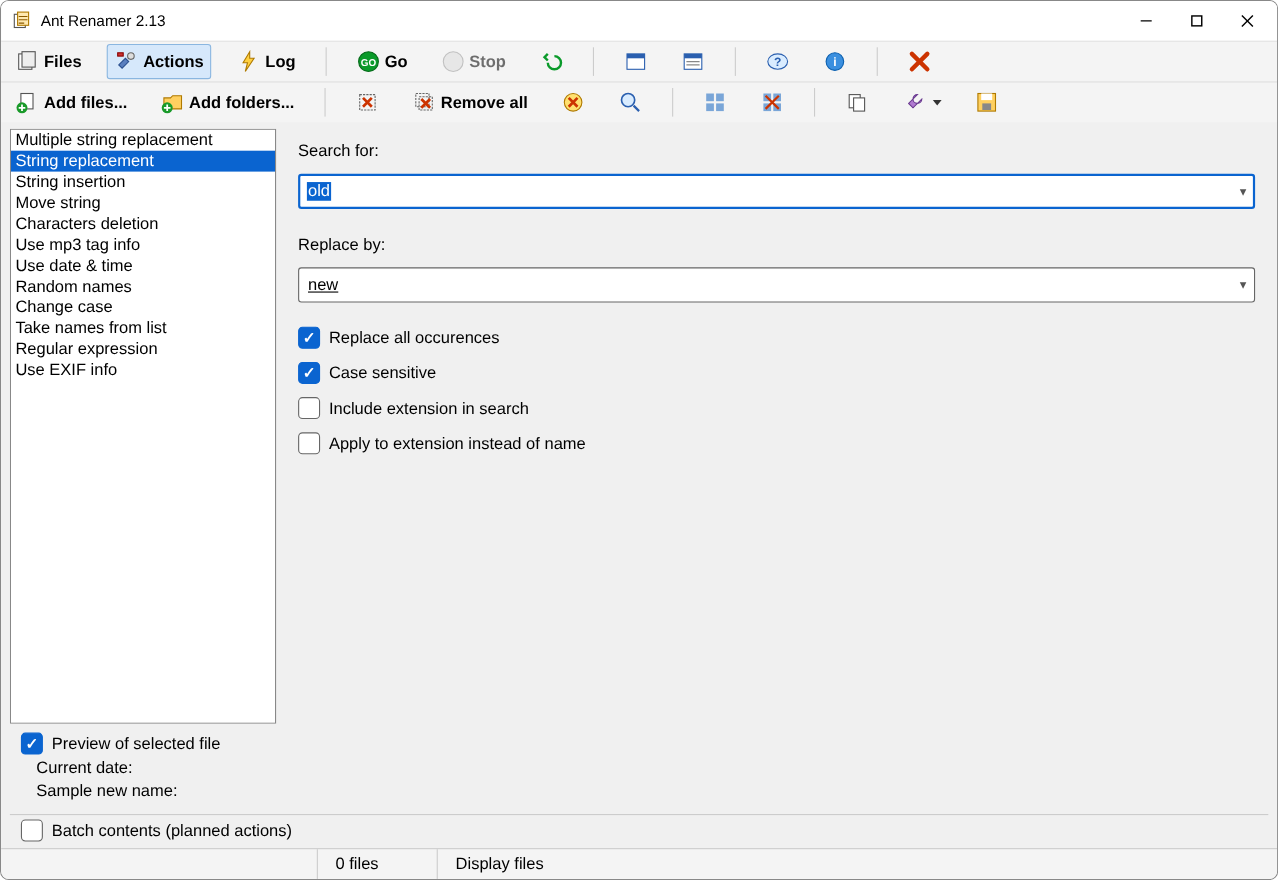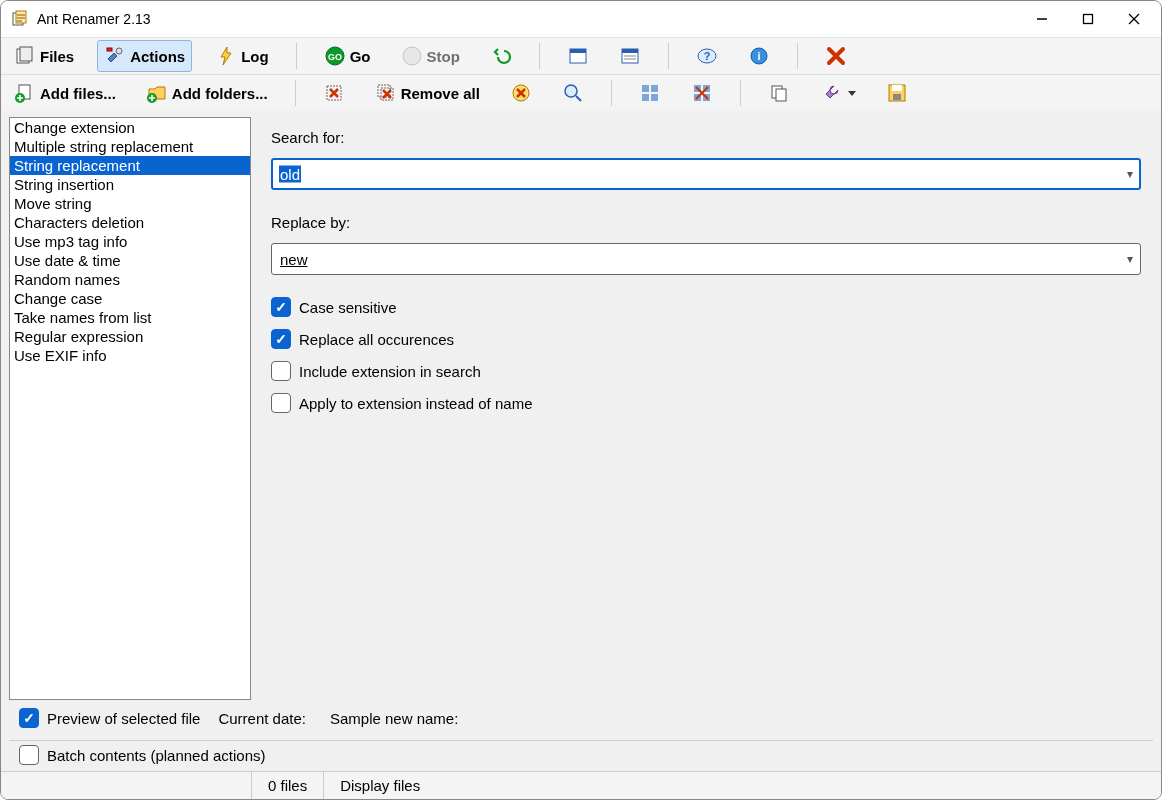--- a/index.html
+++ b/index.html
@@ -42,30 +42,30 @@
 .combo .arrow { position: absolute; right: 8px; top: 50%; transform: translateY(-50%); pointer-events: none; color: #555; font-size: 12px; }
 .combo .seltext { position: absolute; left: 8px; top: 50%; transform: translateY(-50%); background: #0a64d0; color: #fff; padding: 0 1px; font-size: 15px; }
 
 .chkrow { display: flex; align-items: center; gap: 8px; font-size: 15px; color: #000; }
 .chkbox { width: 20px; height: 20px; border: 1.5px solid #666; border-radius: 4px; display: flex; align-items: center; justify-content: center; background: #fff; }
 .chkbox.checked { background: #0a64d0; border-color: #0a64d0; }
 .chkbox.checked::after { content: "✓"; color: #fff; font-size: 14px; font-weight: bold; }
 .chkgroup { display: flex; flex-direction: column; gap: 12px; margin-top: 12px; }
 
 
-.preview { padding: 2px 6px 6px 10px; font-size: 15px; color: #000; display: flex; flex-direction: row; gap: 4px; border-top: none; }
+.preview { padding: 2px 6px 6px 10px; font-size: 15px; color: #000; display: flex; flex-direction: column; gap: 4px; border-top: none; }
 .preview .row { display: flex; align-items: center; gap: 6px; }
 .preview .indent { padding-left: 14px; }
 
 
 .batch { padding: 4px 10px 6px 10px; border-top: 1px solid #ccc; }
 .batch .chkrow { font-size: 15px; }
 
 
-.statusbar { height: 28px; background: #f4f4f4; border-top: 1px solid #ccc; display: flex; align-items: center; font-size: 15px; color: #000; }
+.statusbar { height: 28px; background: #f4f4f4; border-top: 1px solid #ccc; display: flex; align-items: center; font-size: 15px; color: #000; gap: 37px; }
 .statusbar .cell { padding: 0 16px; border-left: 1px solid #ccc; height: 100%; display: flex; align-items: center; }
 .statusbar .cell.first { border-left: none; width: 250px; }
 
 
 .caret { width: 0; height: 0; border-left: 4px solid transparent; border-right: 4px solid transparent; border-top: 5px solid #333; display: inline-block; margin-left: 2px; }
 </style>
 </head>
 <body>
 
 <div class="titlebar">
@@ -255,21 +255,20 @@
           <rect x="6" y="3" width="10" height="6" fill="#fff"></rect>
           <rect x="7" y="12" width="8" height="6" fill="#888"></rect>
         </svg></span>
   </button>
 </div>
 
 <div class="content">
   <div class="upper">
 
     <div class="oplist" id="oplist">
-        <div class="opitem">Change extension</div>
         <div class="opitem">Multiple string replacement</div>
         <div class="opitem selected">String replacement</div>
         <div class="opitem">String insertion</div>
         <div class="opitem">Move string</div>
         <div class="opitem">Characters deletion</div>
         <div class="opitem">Use mp3 tag info</div>
         <div class="opitem">Use date &amp; time</div>
         <div class="opitem">Random names</div>
         <div class="opitem">Change case</div>
         <div class="opitem">Take names from list</div>
@@ -293,25 +292,25 @@
         <div style="height:10px"></div>
         <div class="combo">
           <input type="text" value="new" style="">
           <span class="arrow">▾</span>
         </div>
       </div>
 
       <div class="chkgroup">
         <label class="chkrow">
           <span class="chkbox checked"></span>
-          <span>Case sensitive</span>
+          <span>Replace all occurences</span>
         </label>
         <label class="chkrow">
           <span class="chkbox checked"></span>
-          <span>Replace all occurences</span>
+          <span>Case sensitive</span>
         </label>
         <label class="chkrow">
           <span class="chkbox"></span>
           <span>Include extension in search</span>
         </label>
         <label class="chkrow">
           <span class="chkbox"></span>
           <span>Apply to extension instead of name</span>
         </label>
       </div>

